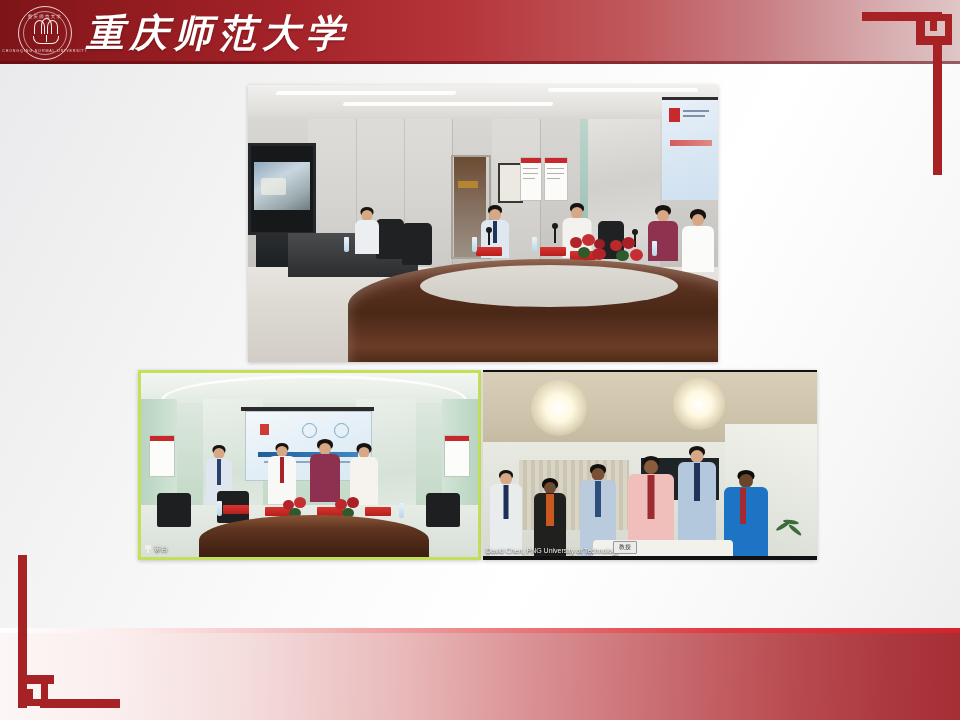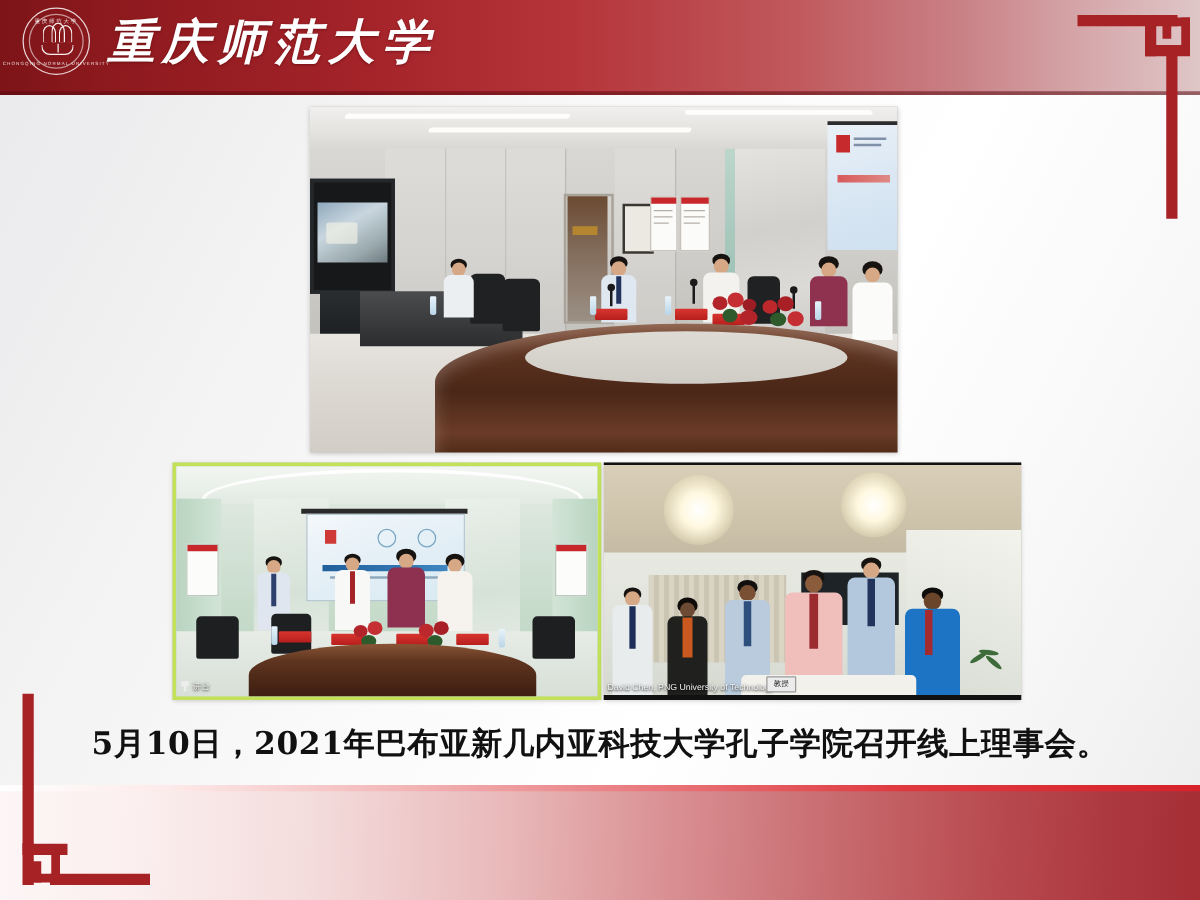--- a/index.html
+++ b/index.html
@@ -18,21 +18,21 @@
     height: 720px;
     overflow: hidden;
     background: linear-gradient(118deg, #e9e9eb 0%, #f2f2f3 22%, #fbfbfb 46%, #ffffff 62%, #f7f7f8 82%, #ececed 100%);
   }
 
   
   .header-banner {
     position: absolute;
     left: 0; top: 0;
     width: 960px;
-    height: 76px;
+    height: 64px;
     background: linear-gradient(90deg,
         #7d1418 0%, #8e1a1e 10%, #a32329 30%,
         #b5353a 48%, #c0585c 66%, #c98186 80%,
         #d6a9ac 91%, #dfc6c7 100%);
     overflow: hidden;
   }
   .header-banner::after {
     content: "";
     position: absolute;
     left: 0; bottom: 0;
@@ -740,15 +740,14 @@
       <div class="leaf" style="left:10px; top:2px;  transform:rotate(8deg);"></div>
       <div class="leaf" style="left:14px; top:10px; transform:rotate(40deg);"></div>
     </div>
 
     <div class="vc2-table"></div>
 
     <div class="vc2-label">David Chen, PNG University of Technology</div>
     <div class="vc2-badge">教授</div>
   </div>
 
-  <div class="caption">5月10日，2021年巴布亚新几内亚科技大学孔子学院召开线上理事会。</div>
 
 </div>
 
 </body></html>

